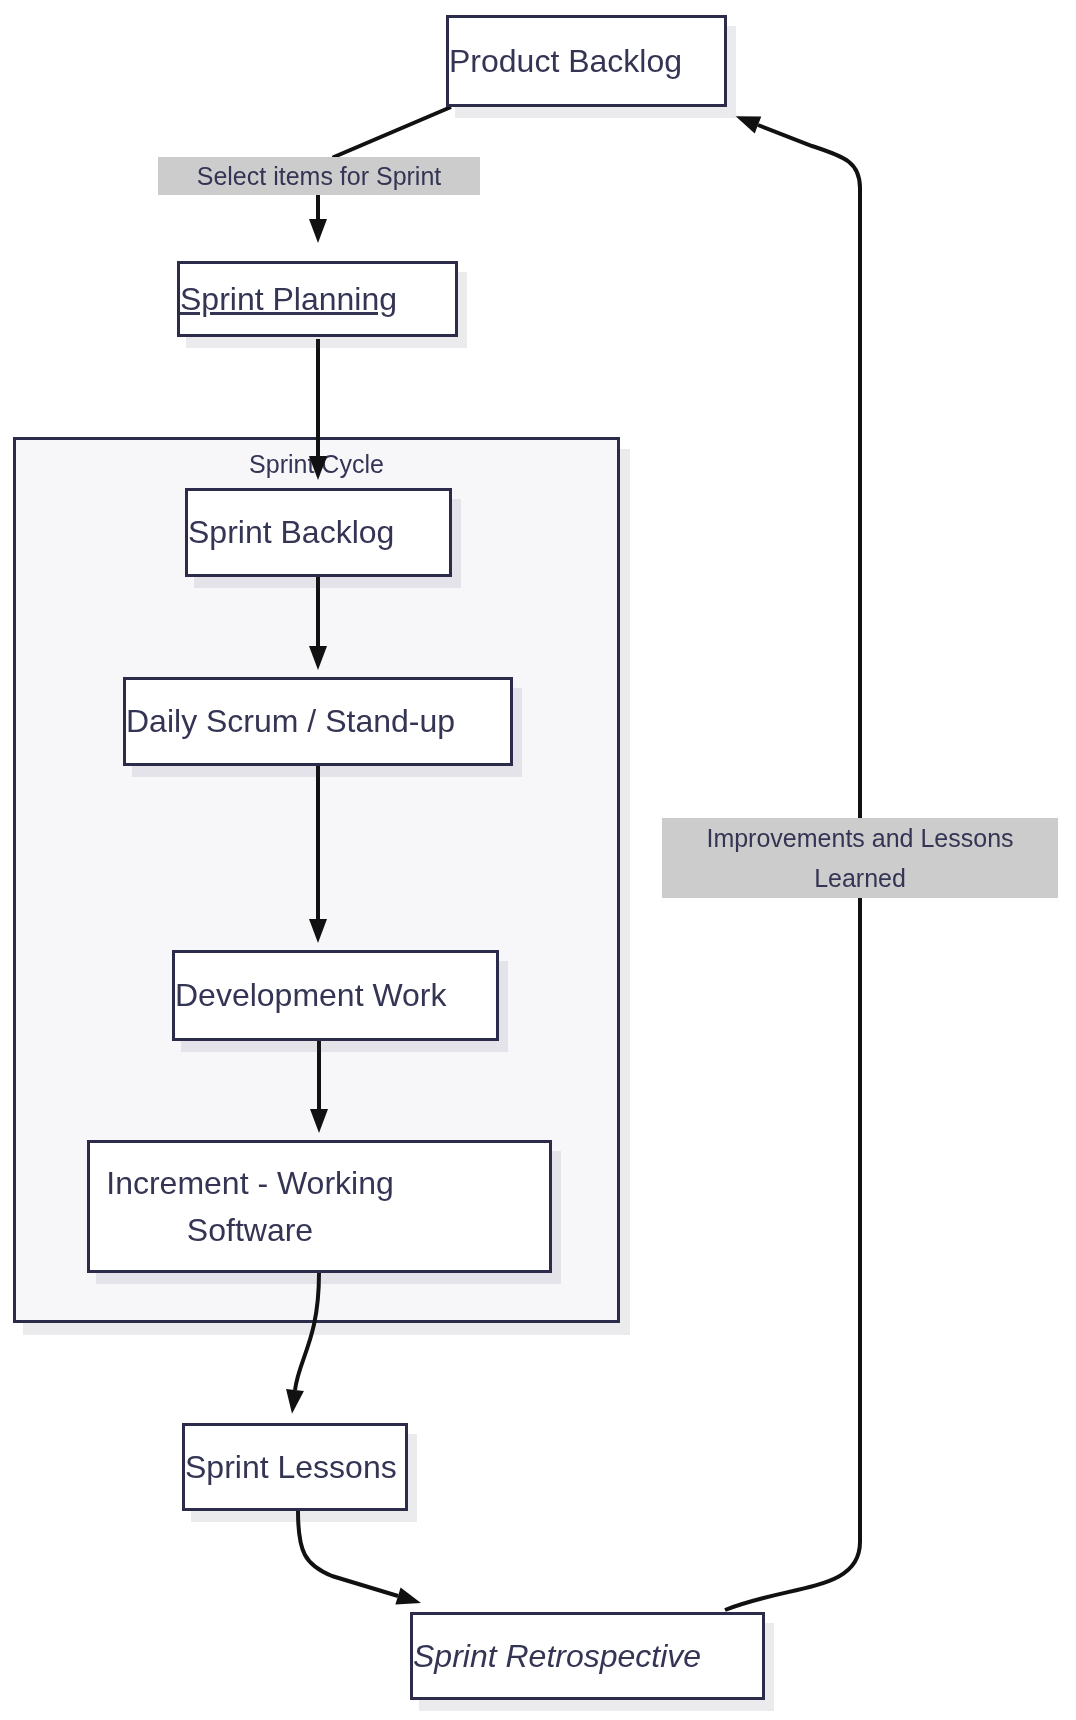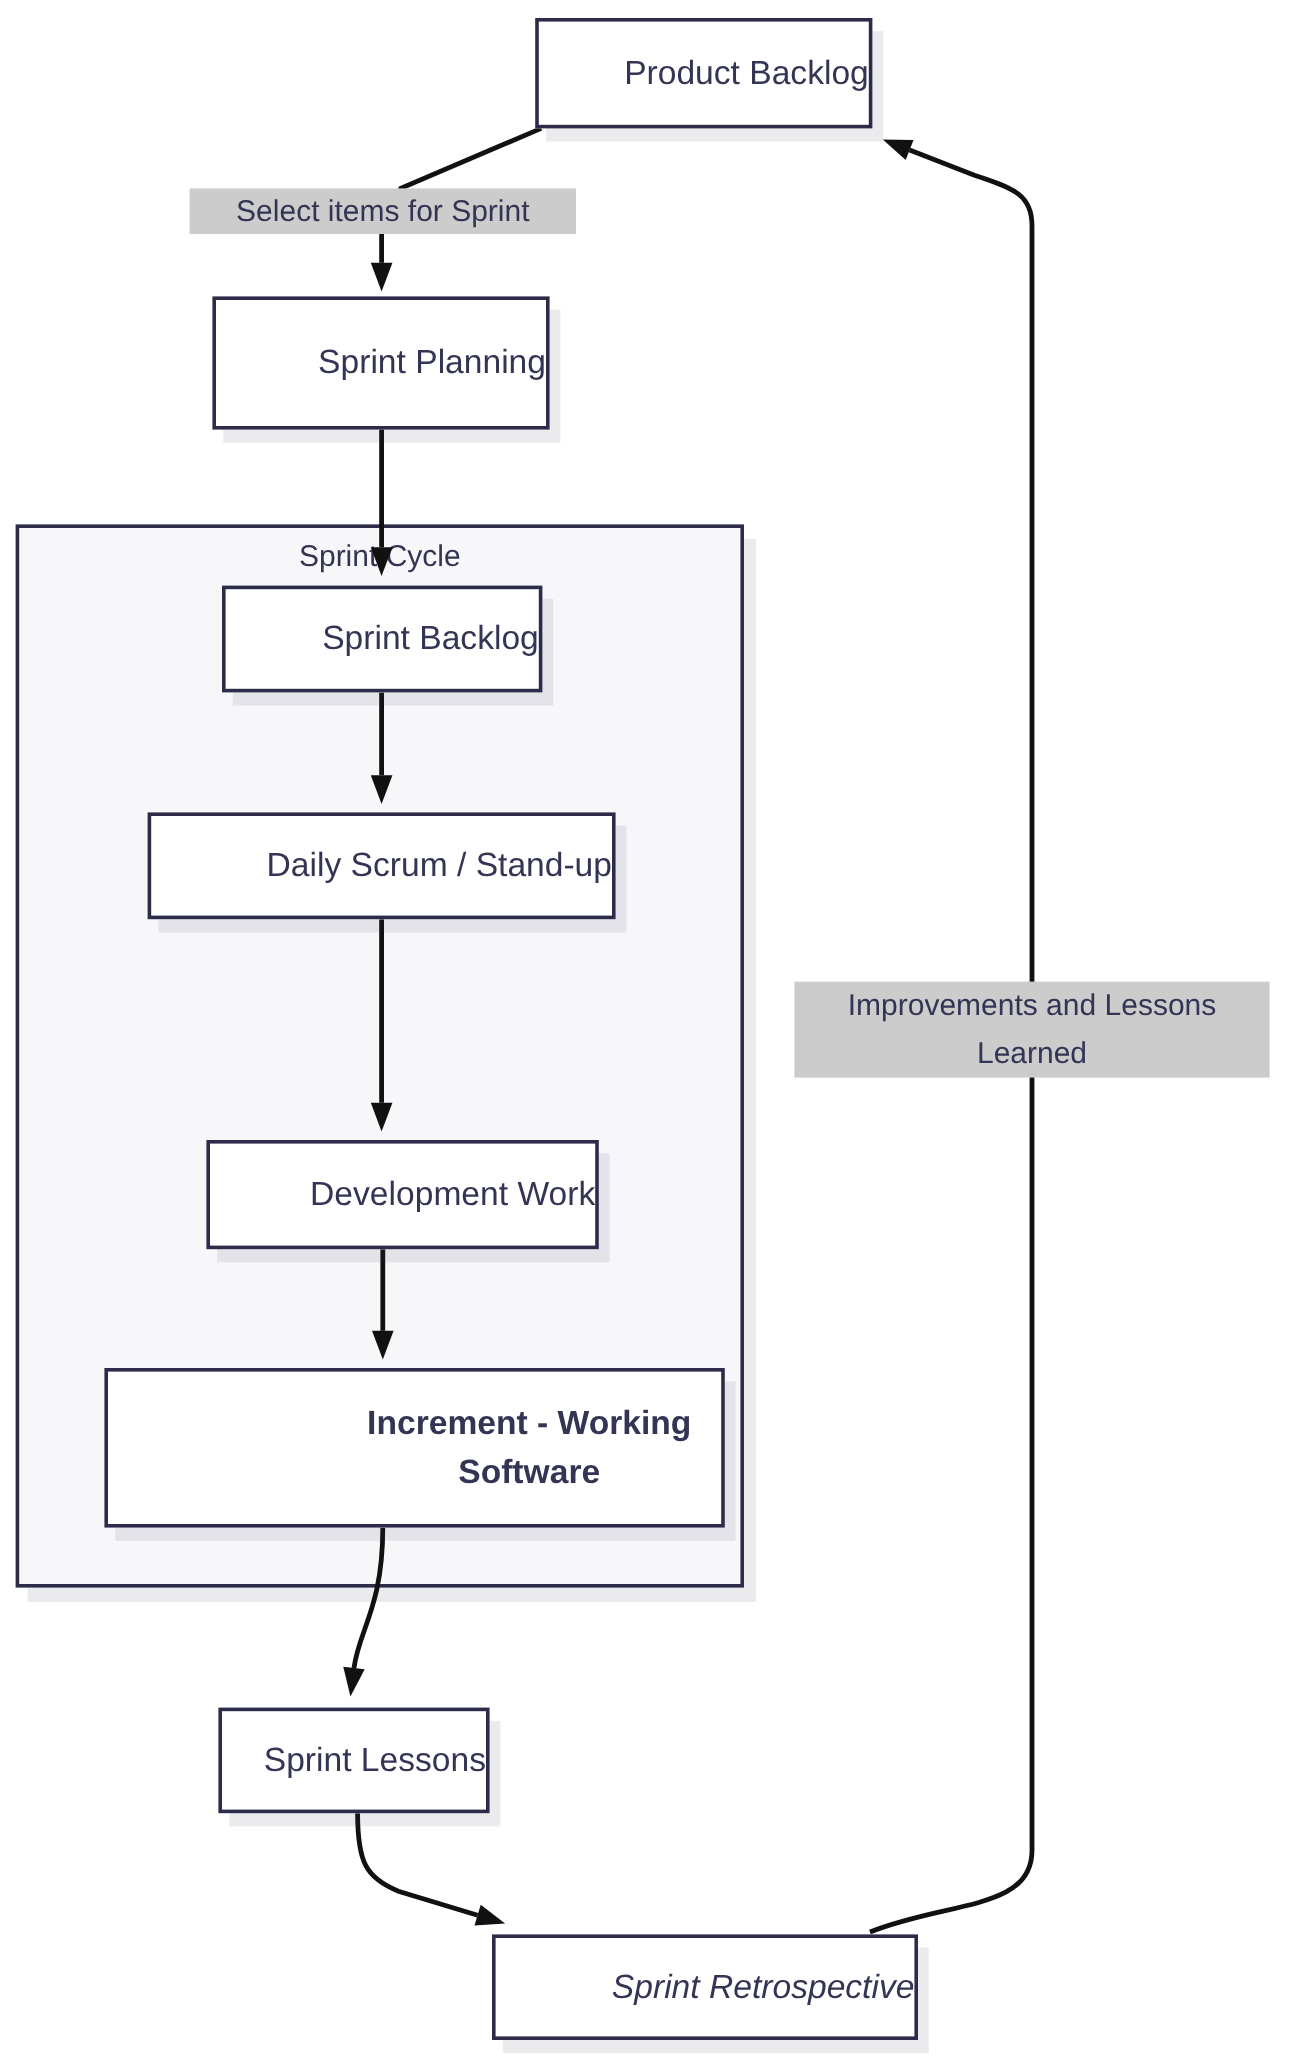--- a/index.html
+++ b/index.html
@@ -26,22 +26,22 @@
     box-shadow:10px 12px 0 var(--shadow);
   }
   .subgraph-title{
     position:absolute;top:8px;left:0;right:0;text-align:center;
     font-size:25px;line-height:32px;color:var(--node-text);
   }
   .edges{position:absolute;left:0;top:0;pointer-events:none;}
   .node{
     position:absolute;box-sizing:border-box;
     background:var(--node-fill);border:3px solid var(--node-border);
-    display:flex;align-items:center;justify-content:flex-end;text-align:center;
-    font-size:28px;line-height:1.45;color:var(--node-text);
+    display:flex;align-items:center;justify-content:flex-start;text-align:center;
+    font-size:32px;line-height:1.45;color:var(--node-text);
     box-shadow:9px 11px 0 var(--shadow);
   }
   .node span{display:inline-block;}
   .node.wrap-narrow span{max-width:320px;}
   .edge-label{
     position:absolute;box-sizing:border-box;background:var(--label-bg);
     color:var(--node-text);font-size:25px;text-align:center;
   }
   .edge-label.single{line-height:38px;}
   .edge-label.double{line-height:40px;padding:0 20px;}
@@ -70,37 +70,37 @@
       <path d="M319,1273 C319,1340 299,1358 295,1390" marker-end="url(#arrow)"></path>
       <path d="M298,1511 C298,1552 305,1565 332,1576 L398,1596" marker-end="url(#arrow)"></path>
       <path d="M725,1610 C790,1584 860,1592 860,1542 L860,188 C860,163 846,157 812,146 L758,125" marker-end="url(#arrow)"></path>
     </g>
   </svg>
 
   <div class="node" style="left:446px;top:15px;width:281px;height:92px;">
     <span>Product Backlog</span>
   </div>
 
-  <div class="node" style="left:177px;top:247px;width:281px;height:111px;">
+  <div class="node" style="left:177px;top:261px;width:281px;height:76px;text-decoration:underline;">
     <span>Sprint Planning</span>
   </div>
 
   <div class="node" style="left:185px;top:488px;width:267px;height:89px;">
     <span>Sprint Backlog</span>
   </div>
 
   <div class="node" style="left:123px;top:677px;width:390px;height:89px;">
     <span>Daily Scrum / Stand-up</span>
   </div>
 
   <div class="node" style="left:172px;top:950px;width:327px;height:91px;">
     <span>Development Work</span>
   </div>
 
-  <div class="node wrap-narrow" style="left:87px;top:1140px;width:517px;height:133px;font-weight:bold;">
+  <div class="node wrap-narrow" style="left:87px;top:1140px;width:465px;height:133px;">
     <span>Increment - Working Software</span>
   </div>
 
   <div class="node" style="left:182px;top:1423px;width:226px;height:88px;">
     <span>Sprint Lessons</span>
   </div>
 
   <div class="node" style="left:410px;top:1612px;width:355px;height:88px;font-style:italic;">
     <span>Sprint Retrospective</span>
   </div>

